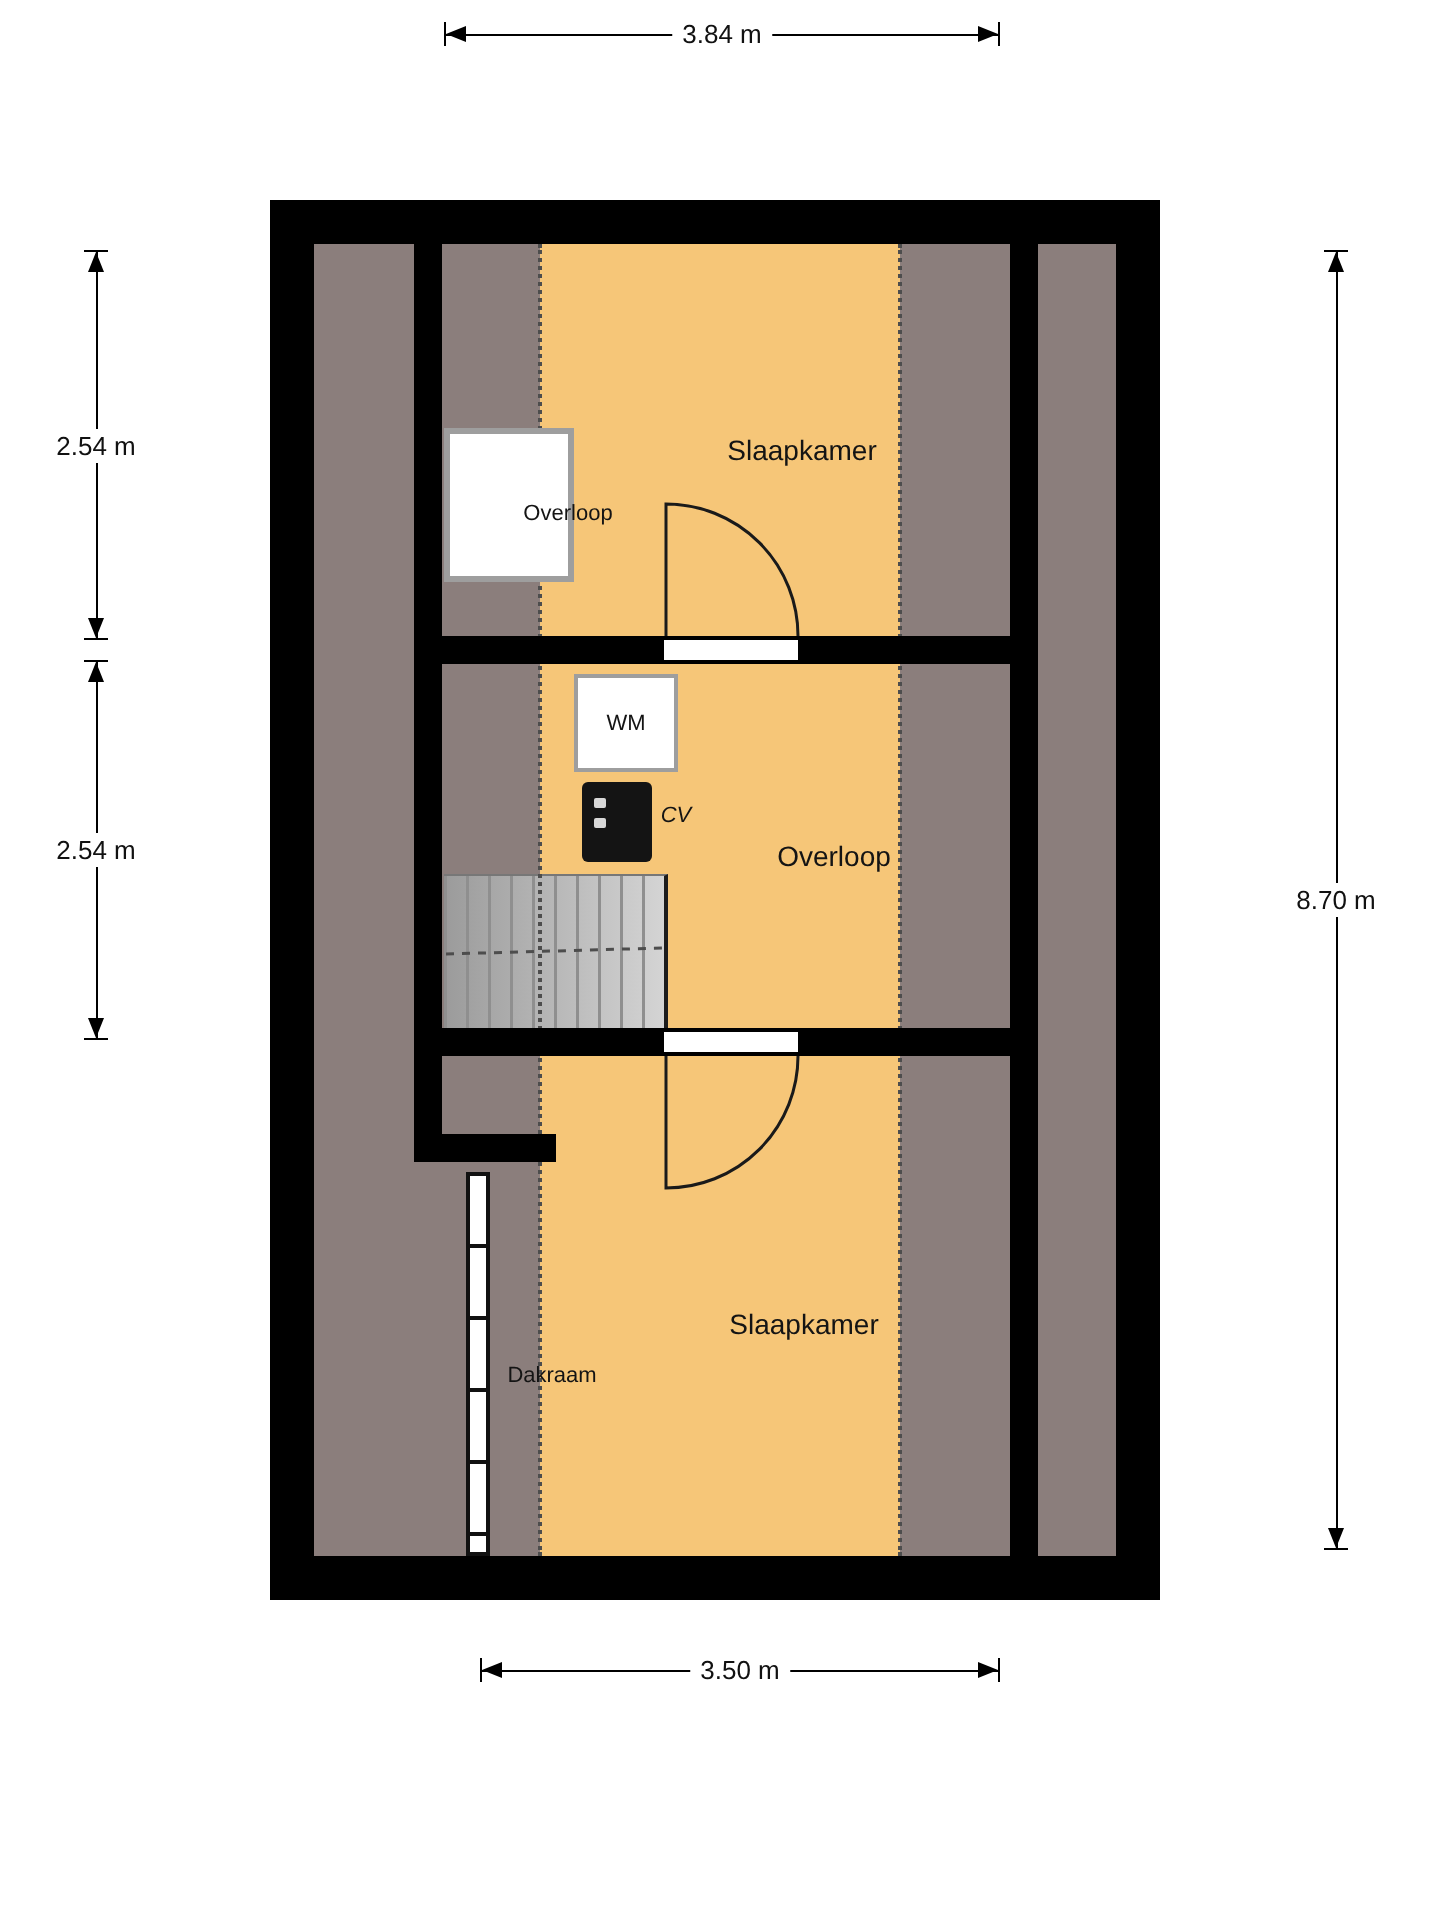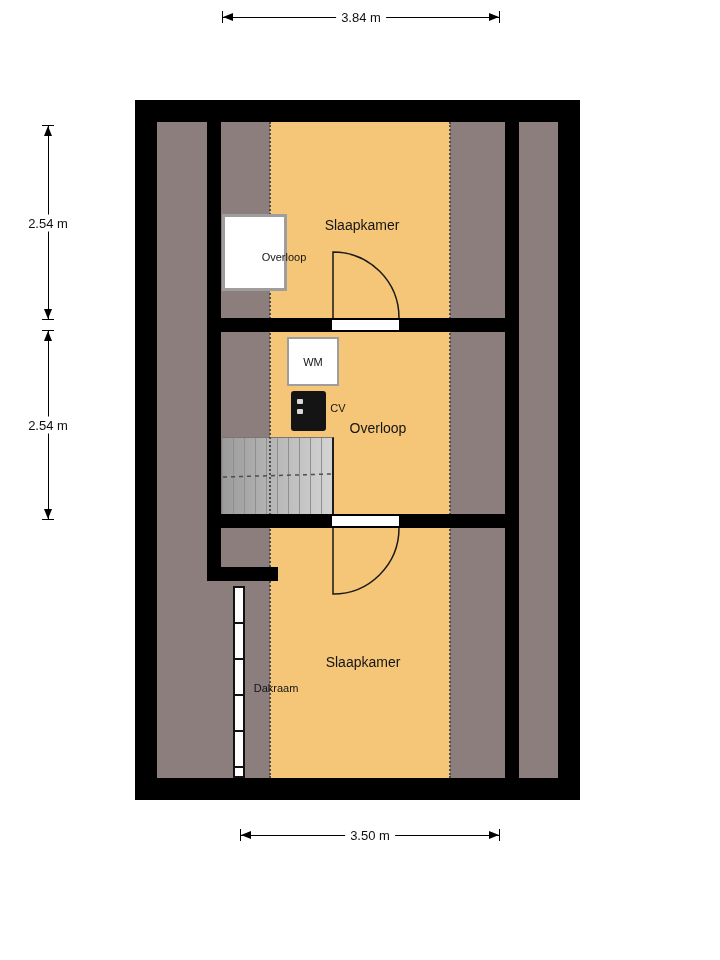--- a/index.html
+++ b/index.html
@@ -41,21 +41,21 @@
   .cv{position:absolute;left:156px;top:291px;width:35px;height:40px;background:#141414;border-radius:3px;}
   .cv .dot{position:absolute;left:6px;width:6px;height:5px;background:#d8d8d8;border-radius:1px;}
   .cv .dot.d1{top:8px;}.cv .dot.d2{top:18px;}
   .dormer-window{position:absolute;left:98px;top:486px;width:12px;height:192px;background:#fff;
     border:2px solid #111;box-sizing:border-box;
     background-image:repeating-linear-gradient(180deg,rgba(0,0,0,0) 0 34px,#111 34px 36px);}
   .arcs{position:absolute;left:0;top:0;pointer-events:none;}
 
   
   .lbl{position:absolute;transform:translate(-50%,-50%);white-space:nowrap;}
-  .room-label{font-size:14px;color:#141414;}
+  .room-label{font-size:14px;color:#141414;margin-left:39px;}
   .fix-label{font-size:11px;color:#141414;}
   .title{position:absolute;left:0;top:921px;width:720px;text-align:center;
     font-size:18px;color:#141414;letter-spacing:.2px;}
 </style>
 </head>
 <body>
 
 <div id="stage">
 
   <div class="dim dim-h" style="left:222px;top:9px;width:278px;height:16px;">
@@ -77,20 +77,28 @@
   </div>
   <div class="dim dim-v" style="left:40px;top:330px;width:16px;height:190px;">
     <div class="line-v"></div>
     <div class="tick start"></div>
     <div class="tick end"></div>
     <div class="arr s"></div>
     <div class="arr e"></div>
     <div class="dim-label">2.54 m</div>
   </div>
 
+  <div class="dim dim-v" style="left:660px;top:125px;width:16px;height:650px;">
+    <div class="line-v"></div>
+    <div class="tick start"></div>
+    <div class="tick end"></div>
+    <div class="arr s"></div>
+    <div class="arr e"></div>
+    <div class="dim-label">8.70 m</div>
+  </div>
 
   <div class="dim dim-h" style="left:240px;top:827px;width:260px;height:16px;">
     <div class="line-h"></div>
     <div class="tick start"></div>
     <div class="tick end"></div>
     <div class="arr s"></div>
     <div class="arr e"></div>
     <div class="dim-label">3.50 m</div>
   </div>
 
@@ -125,18 +133,18 @@
       <path d="M 198 218 L 198 152 A 66 66 0 0 1 264 218" fill="none" stroke="#1a1a1a" stroke-width="1.5"></path>
       <path d="M 198 428 L 198 494 A 66 66 0 0 0 264 428" fill="none" stroke="#1a1a1a" stroke-width="1.5"></path>
       <path d="M 88 377 L 196 374" fill="none" stroke="#4d4d4d" stroke-width="1.5" stroke-dasharray="4 4"></path>
     </svg>
 
     <div class="lbl room-label" style="left:227px;top:125px;">Slaapkamer</div>
     <div class="lbl room-label" style="left:243px;top:328px;">Overloop</div>
     <div class="lbl room-label" style="left:228px;top:562px;">Slaapkamer</div>
     <div class="lbl fix-label" style="left:149px;top:157px;">Overloop</div>
     <div class="lbl fix-label" style="left:178px;top:262px;">WM</div>
-    <div class="lbl fix-label" style="left:203px;top:308px;">CV</div>
+    <div class="lbl fix-label" style="left:203px;top:308px;font-style:italic;">CV</div>
     <div class="lbl fix-label" style="left:141px;top:588px;">Dakraam</div>
   </div>
 
 
 </div>
 
 </body></html>

